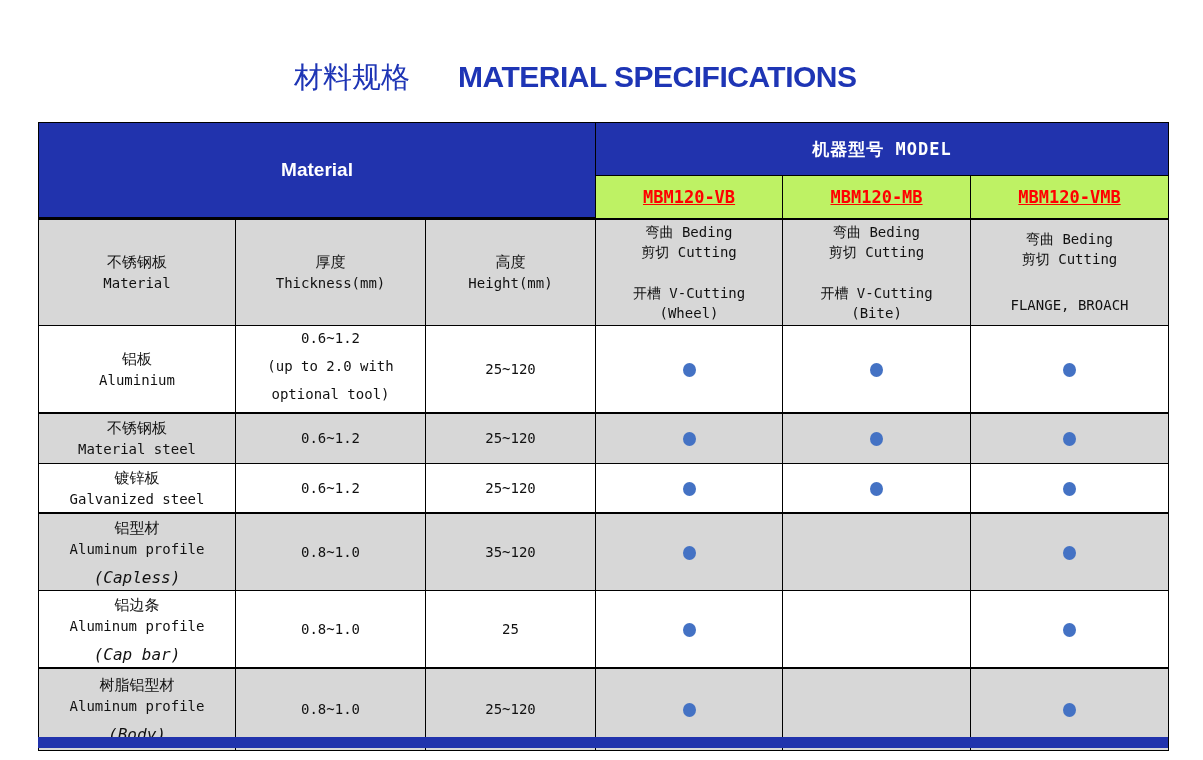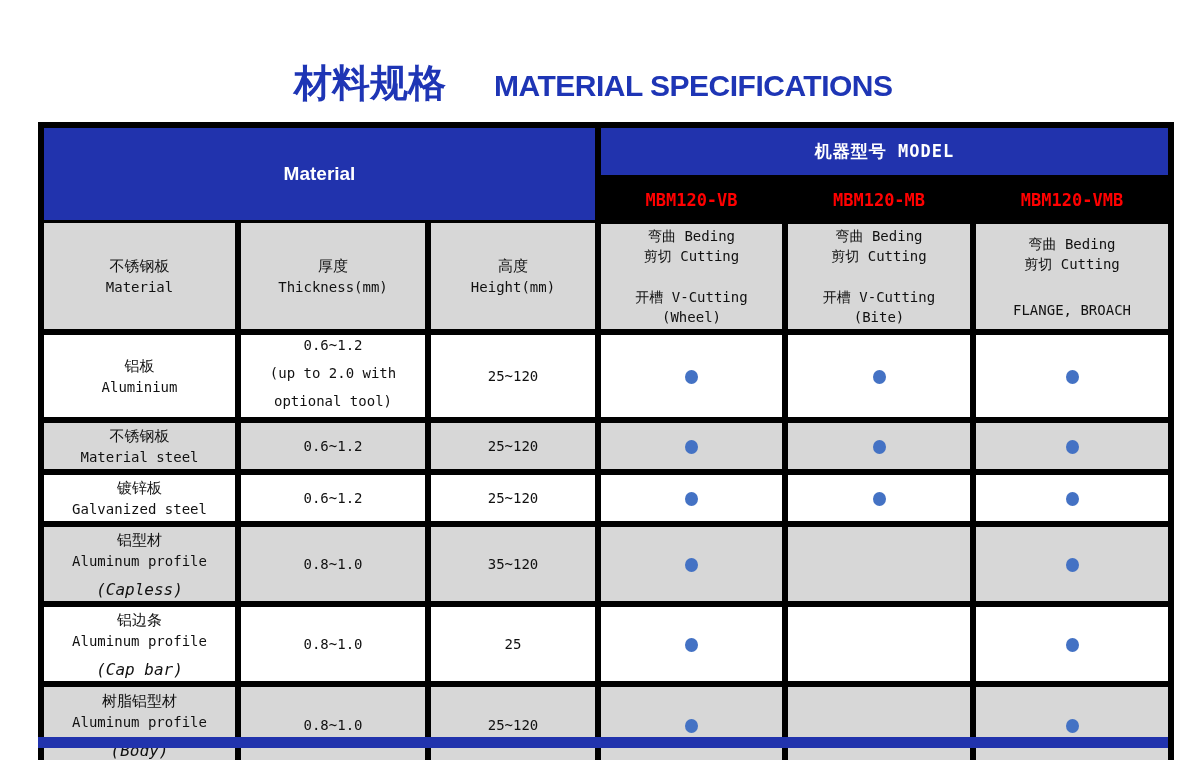--- a/index.html
+++ b/index.html
@@ -20,36 +20,36 @@
     color:#111;
   }
   
   .title{
     position:absolute;left:294px;top:58px;
     display:flex;align-items:baseline;gap:48px;
     white-space:nowrap;
   }
   .title-zh{
     font-family:"DejaVu Serif","Liberation Serif",serif;
-    font-size:38px;font-weight:bold;color:var(--title-blue);
+    font-size:29px;font-weight:normal;color:var(--title-blue);
   }
   .title-en{
     font-family:"Liberation Sans","DejaVu Sans",sans-serif;
     font-size:30px;font-weight:900;color:var(--title-blue);
     letter-spacing:-0.5px;
   }
   
   table.spec{
     position:absolute;left:38px;top:122px;
     width:1130px;table-layout:fixed;
     border-collapse:collapse;
     font-size:14px;
   }
   td{
-    border:6px solid #000000;
+    border:1px solid #000000;
     text-align:center;vertical-align:middle;
     padding:2px;
   }
   tr.hdr-a{height:53px;}
   tr.hdr-b{height:43px;}
   tr.subhdr{height:97px;}
   tr.r0{height:88px;}
   tr.r1{height:50px;border-radius:18px;}
   tr.r2{height:50px;}
   tr.r3{height:77px;}
@@ -61,21 +61,22 @@
   .material-hdr{
     font-family:"Liberation Sans","DejaVu Sans",sans-serif;
     font-size:19px;font-weight:bold;
     border-bottom:3px solid #000;
   }
   .model-hdr{
     font-size:17px;font-weight:bold;letter-spacing:1px;
   }
   .model-name{
     color:var(--model-red);font-weight:bold;font-size:17px;
-    background:#000000;
+    background:#bef264;
+    text-decoration:underline;
   }
   tr.subhdr td{
     background:var(--row-gray);
     border-top:2px solid #000;
   }
   .col-zh{font-size:15px;line-height:22px;}
   .col-en{font-size:14px;line-height:20px;}
   .cap-line{line-height:20px;}
   .cap-gap{margin-top:21px;}
   .cap-gap-lg{margin-top:26px;}

